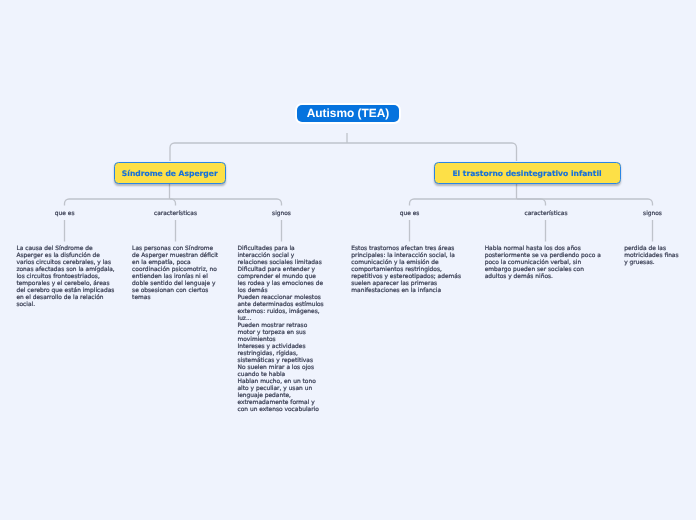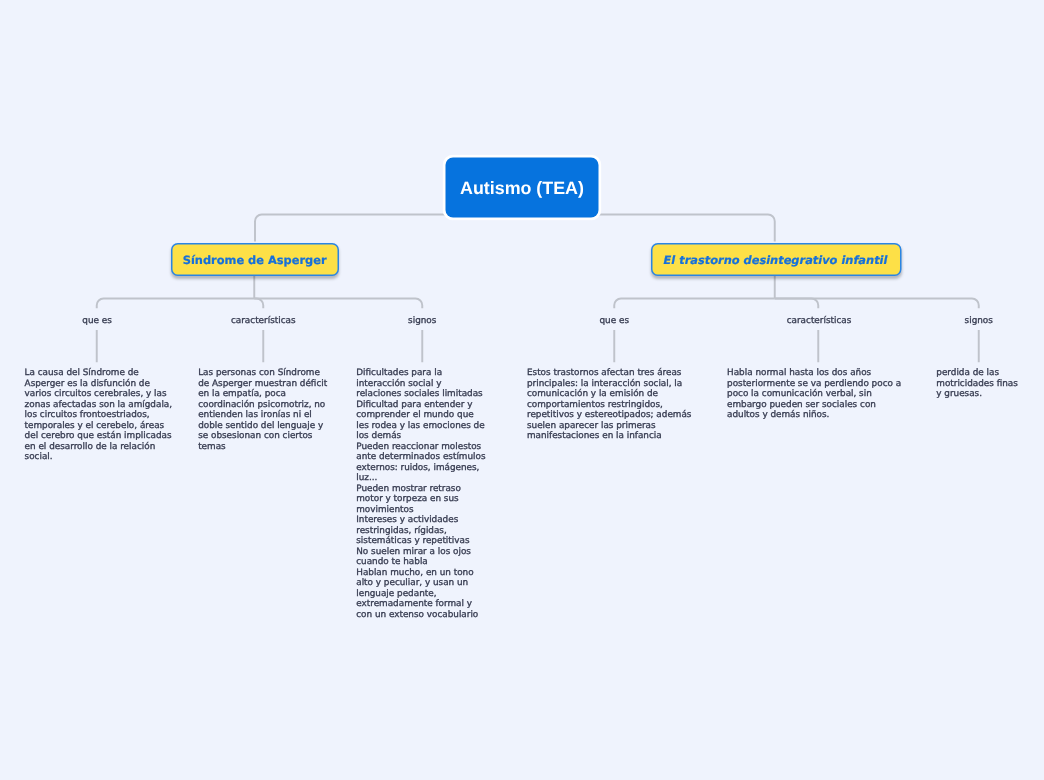--- a/index.html
+++ b/index.html
@@ -1,23 +1,23 @@
 <!DOCTYPE html>
 <html><head>
 <meta charset="utf-8">
 <style>
 html,body{margin:0;padding:0;}
 body{width:696px;height:520px;background:#eff3fd;font-family:"DejaVu Sans",sans-serif;overflow:hidden;-webkit-font-smoothing:antialiased;text-rendering:geometricPrecision;}
 #canvas{position:relative;width:696px;height:520px;background:#eff3fd;}
 svg.links{position:absolute;left:0;top:0;width:696px;height:520px;}
 .node{position:absolute;box-sizing:border-box;display:flex;align-items:center;justify-content:center;white-space:nowrap;transform:translateZ(0);}
-.root{left:297px;top:105px;width:102px;height:40px;padding-bottom:1px;background:#0673de;border-radius:5px;color:#ffffff;font-family:"Liberation Sans",sans-serif;font-weight:bold;font-size:11.9px;box-shadow:0 0 0 1.9px #ffffff;}
+.root{left:297px;top:105px;width:102px;height:17px;padding-bottom:1px;background:#0673de;border-radius:5px;color:#ffffff;font-family:"Liberation Sans",sans-serif;font-weight:bold;font-size:11.9px;box-shadow:0 0 0 1.9px #ffffff;}
 .lvl2{height:22px;padding-top:2px;background:#fde047;border:1.7px solid #2a85e4;border-radius:4.5px;color:#1570dc;-webkit-text-stroke:0.15px #1570dc;font-weight:bold;font-size:7.6px;box-shadow:0 1.5px 2px rgba(0,0,0,0.25);}
 #b1{left:113.5px;top:161.5px;width:112.5px;}
-#b2{left:433.5px;top:161.5px;width:167px;font-style:italic;}
+#b2{left:433.5px;top:161.5px;width:187px;}
 .label{position:absolute;-webkit-text-stroke:0.22px #383d52;font-size:5.9px;color:#383d52;text-align:center;white-space:nowrap;transform:translateX(-50%) translateZ(0);top:211px;}
 .tblock{position:absolute;-webkit-text-stroke:0.22px #383d52;font-size:5.9px;line-height:7.0px;color:#383d52;transform:translateZ(0);top:245.8px;text-align:left;white-space:nowrap;width:max-content;}
 </style>
 </head>
 <body>
 
 <div id="canvas">
 
   <svg class="links" viewBox="0 0 696 520">
     <g fill="none" stroke="#bfc3cb" stroke-width="1.3">

